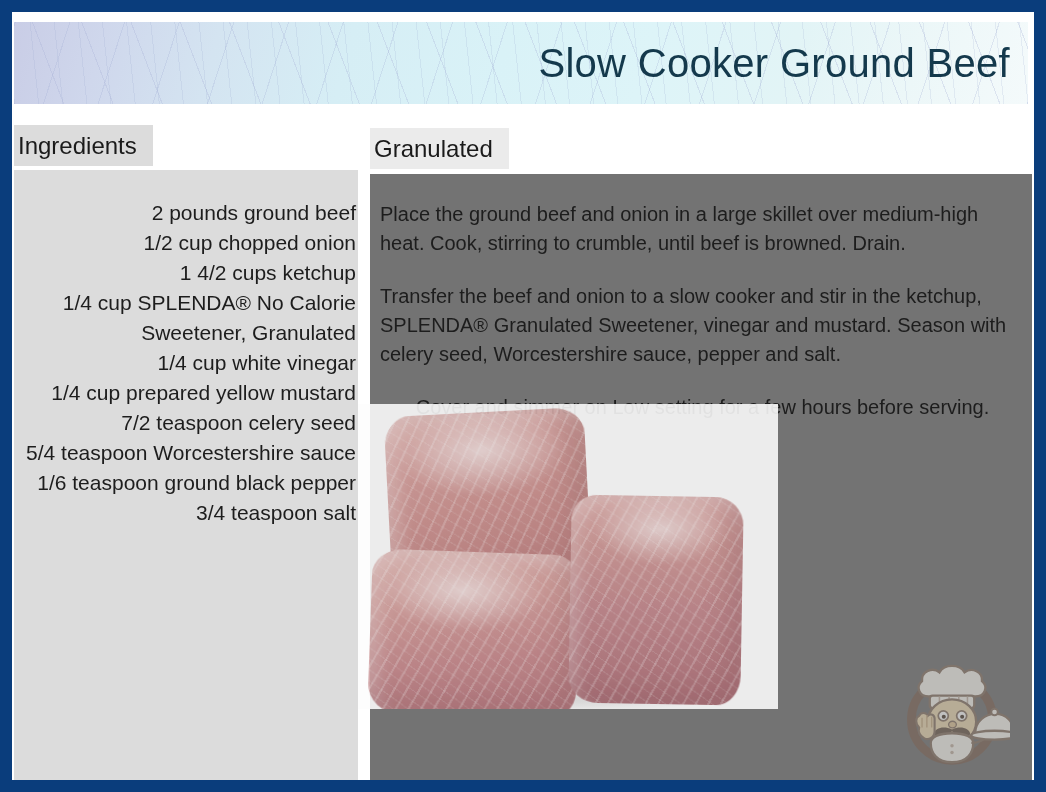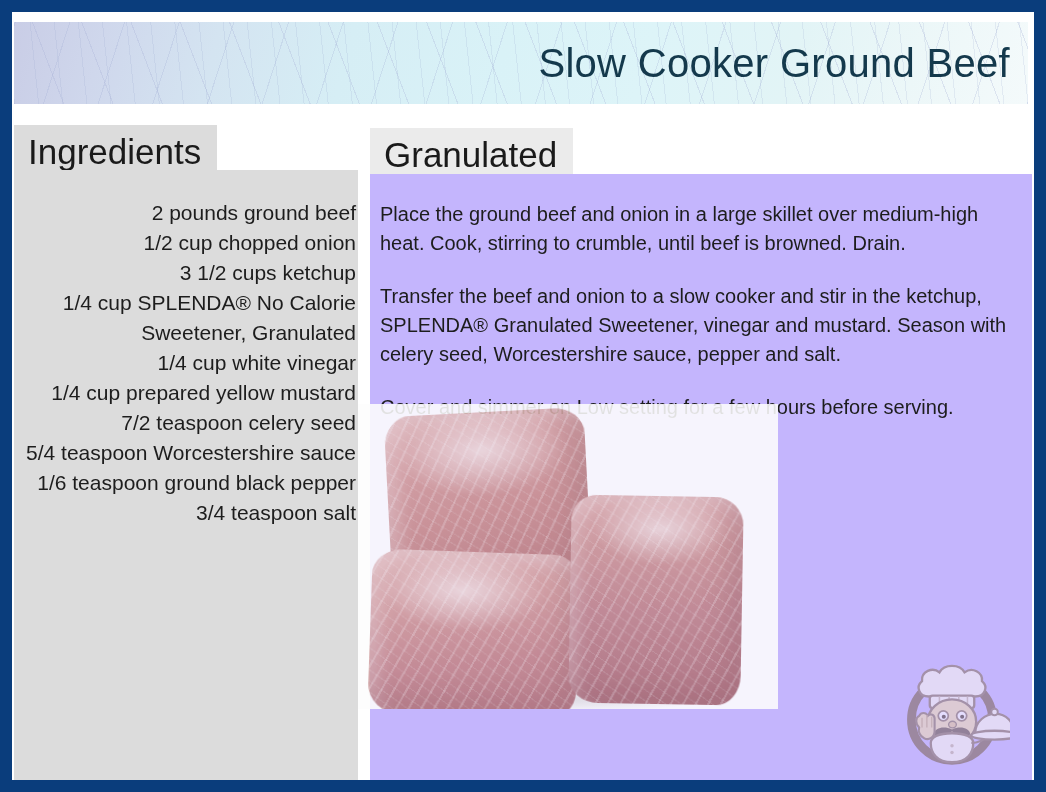--- a/index.html
+++ b/index.html
@@ -52,25 +52,25 @@
     font-size:40px;
     font-weight:400;
     color:#14394c;
     letter-spacing:0.3px;
     white-space:nowrap;
   }
 
   
   .tab {
     position:absolute;
-    font-size:35px;
+    font-size:24px;
     font-weight:400;
     color:#1a1a1a;
     line-height:1;
-    padding:9px 16px 8px 14px;
+    padding:9px 16px 8px 4px;
     white-space:nowrap;
   }
 
   .panel { position:absolute; overflow:hidden; }
 
   
   #ing-tab {
     left:2px; top:113px;
     background:#dcdcdc;
   }
@@ -92,32 +92,32 @@
 
   
   #dir-tab {
     left:358px; top:116px;
     background:#ebebeb;
   }
   #dir-panel {
     left:358px; top:162px;
     width:662px;
     height:606px;
-    background:#c4b5fd;
+    background:#737373;
   }
   #dir-body {
     position:absolute;
     left:10px; top:26px;
     width:645px;
     font-size:20px;
     line-height:29px;
     color:#1d1d1d;
   }
   #dir-body p { margin-bottom:24px; }
-  #dir-body p:last-child { margin-bottom:0; }
+  #dir-body p:last-child { margin-bottom:0;text-align:center; }
 
   
   #photo {
     position:absolute;
     left:346px; top:392px;
     width:420px; height:305px;
     background:#fdfdfd;
     overflow:hidden;
     opacity:0.88;
   }
@@ -200,21 +200,21 @@
     <div id="banner">
       <div id="banner-title">Slow Cooker Ground Beef</div>
     </div>
 
     <div id="ing-tab" class="tab">Ingredients</div>
 
     <div id="ing-panel" class="panel">
       <ul id="ing-list">
         <li>2 pounds ground beef</li>
         <li>1/2 cup chopped onion</li>
-        <li>3 1/2 cups ketchup</li>
+        <li>1 4/2 cups ketchup</li>
         <li>1/4 cup SPLENDA® No Calorie Sweetener, Granulated</li>
         <li>1/4 cup white vinegar</li>
         <li>1/4 cup prepared yellow mustard</li>
         <li>7/2 teaspoon celery seed</li>
         <li>5/4 teaspoon Worcestershire sauce</li>
         <li>1/6 teaspoon ground black pepper</li>
         <li>3/4 teaspoon salt</li>
       </ul>
     </div>
 

